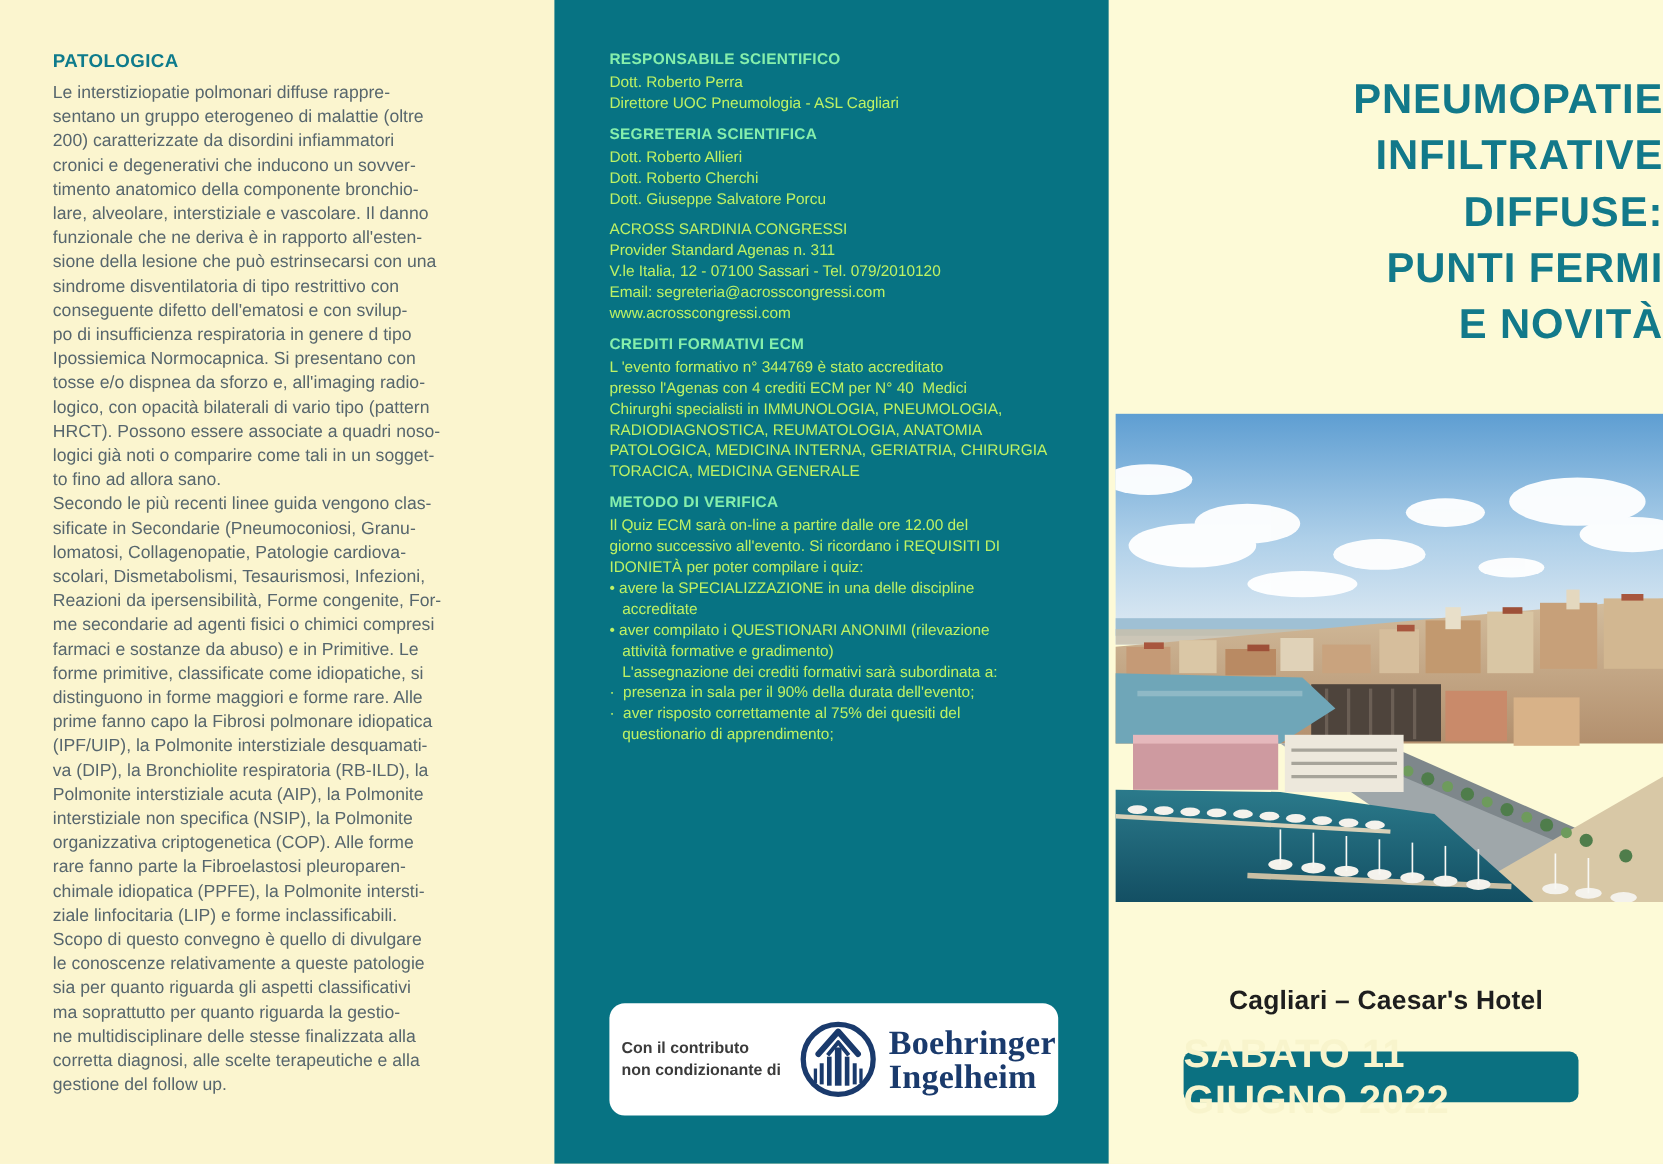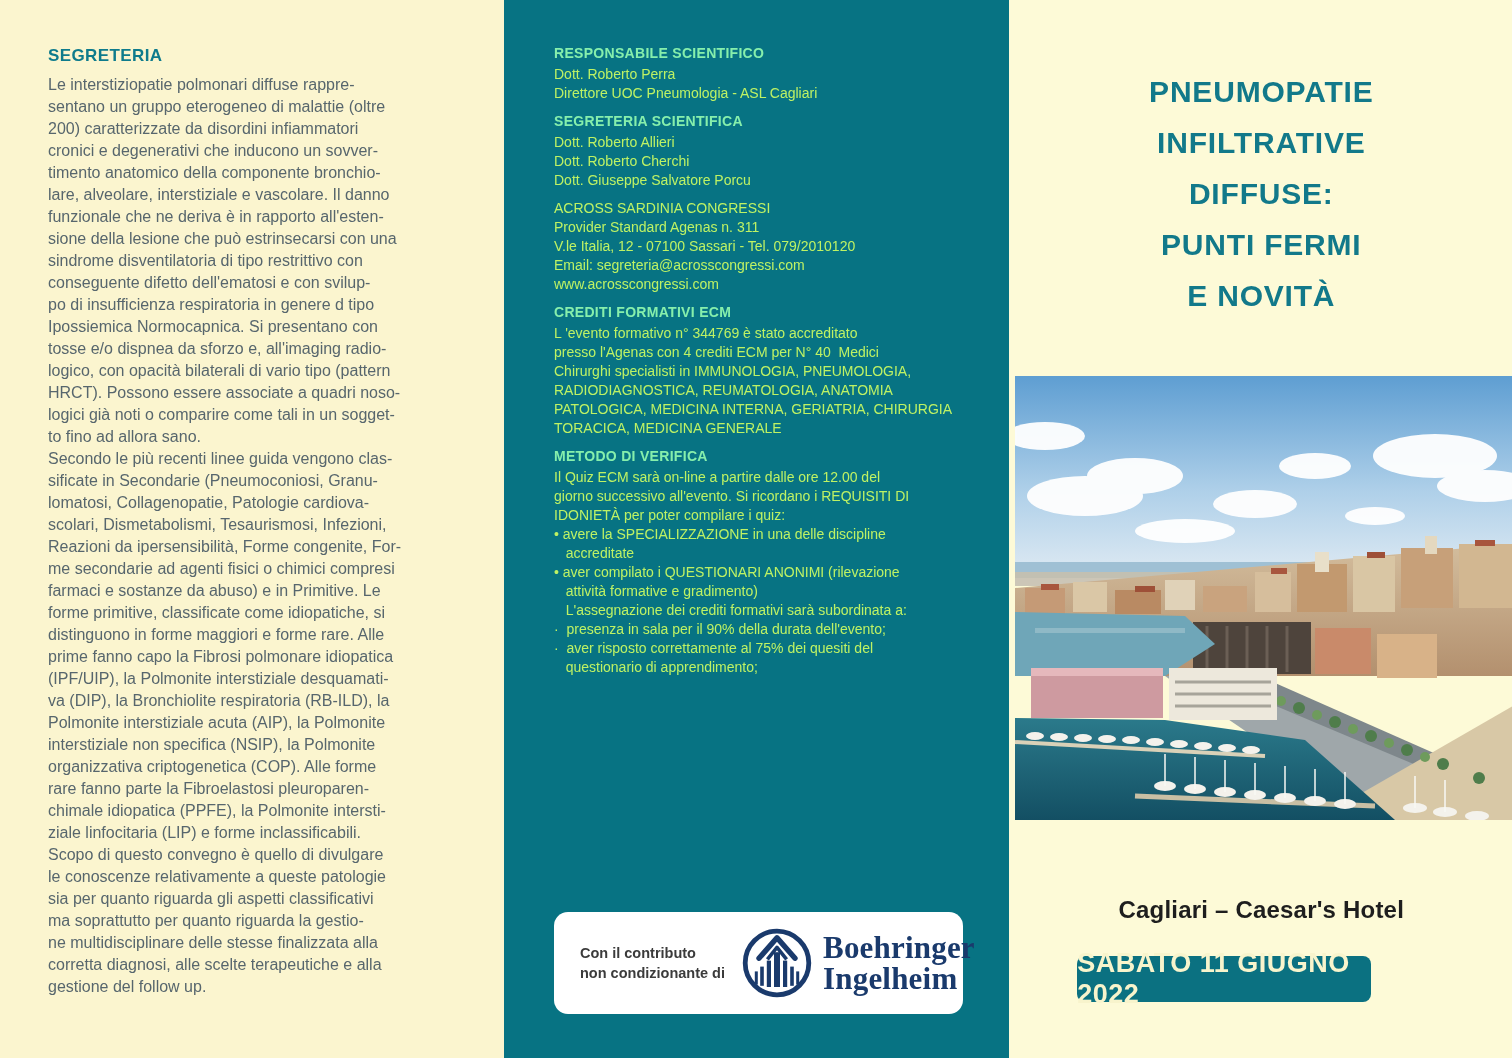--- a/index.html
+++ b/index.html
@@ -32,59 +32,59 @@
   .section-title {
     color:#86efac; font-size:14px; font-weight:bold; letter-spacing:.3px;
     line-height:19px; margin-bottom:2px;
   }
   .section-body {
     color:#bef264; font-size:14px; line-height:19px; white-space:pre-wrap;
   }
   .sponsor-card {
     margin-top:auto; background:#FFFFFF; border-radius:14px;
     min-height:102px; display:flex; align-items:center; gap:16px;
-    padding:12px 26px;
+    padding:12px 11px;
   }
   .sponsor-note {
     color:#3B3B3B; font-size:14.5px; font-weight:bold; line-height:20px;
     white-space:pre-wrap; flex:0 0 auto;
   }
   .bi-logo { display:flex; align-items:center; gap:10px; margin-left:auto; margin-right:10px;justify-content:flex-end; }
   .bi-wordmark {
     font-family:"Liberation Serif", serif; font-weight:bold;
     color:#1A3A6C; font-size:31px; line-height:31px; letter-spacing:.2px;
   }
 
   
   .panel-right { background:#FDFAD7; }
   .cover-title {
-    margin-top:66px; text-align:center; white-space:pre-wrap;
-    color:#12798A; font-size:30px; font-weight:bold; line-height:51px;
+    margin-top:66px; text-align:right; white-space:pre-wrap;
+    color:#12798A; font-size:38px; font-weight:bold; line-height:51px;
     letter-spacing:.8px;
   }
   .harbor-photo {
     position:absolute; top:376px; left:6px; width:498px; height:444px;
     display:block;
   }
   .cover-location {
     position:absolute; top:896px; left:0; width:100%; text-align:center;
     color:#1E1E1E; font-size:24px; font-weight:bold; letter-spacing:.2px;
   }
   .date-banner {
-    position:absolute; top:956px; left:68px; width:294px; height:46px;
+    position:absolute; top:956px; left:68px; width:359px; height:46px;
     background:#0B7181; border-radius:8px;
     display:flex; align-items:center; justify-content:center;
-    color:#F8F4CC; font-size:27px; font-weight:bold; letter-spacing:.5px;
+    color:#F8F4CC; font-size:36px; font-weight:bold; letter-spacing:.5px;
   }
 </style>
 </head>
 <body>
 
 <div class="panel panel-left">
-  <div class="rationale-heading">SEGRETERIA</div>
+  <div class="rationale-heading">PATOLOGICA</div>
   <div class="rationale-text">Le interstiziopatie polmonari diffuse rappre-
 sentano un gruppo eterogeneo di malattie (oltre
 200) caratterizzate da disordini infiammatori
 cronici e degenerativi che inducono un sovver-
 timento anatomico della componente bronchio-
 lare, alveolare, interstiziale e vascolare. Il danno
 funzionale che ne deriva è in rapporto all'esten-
 sione della lesione che può estrinsecarsi con una
 sindrome disventilatoria di tipo restrittivo con
 conseguente difetto dell'ematosi e con svilup-

